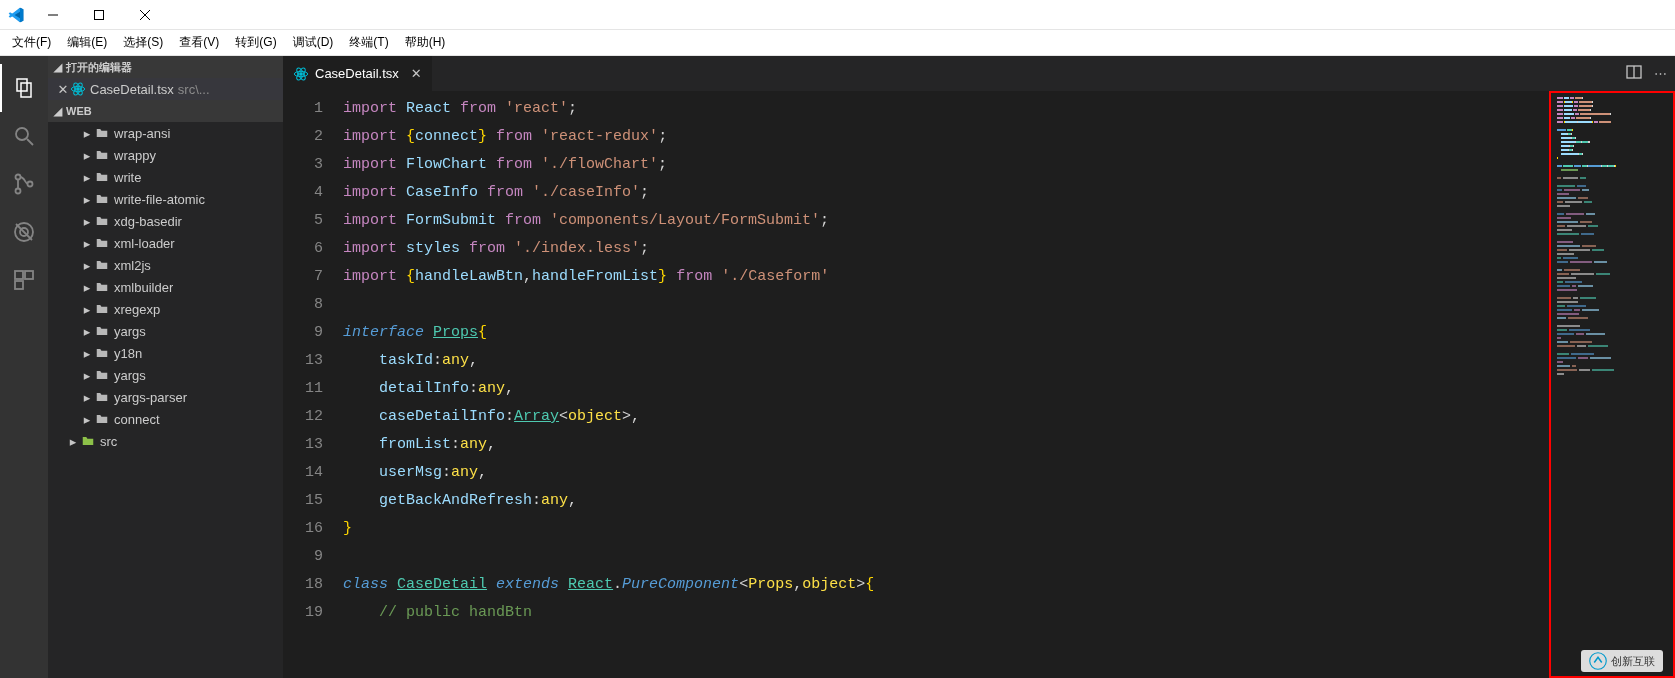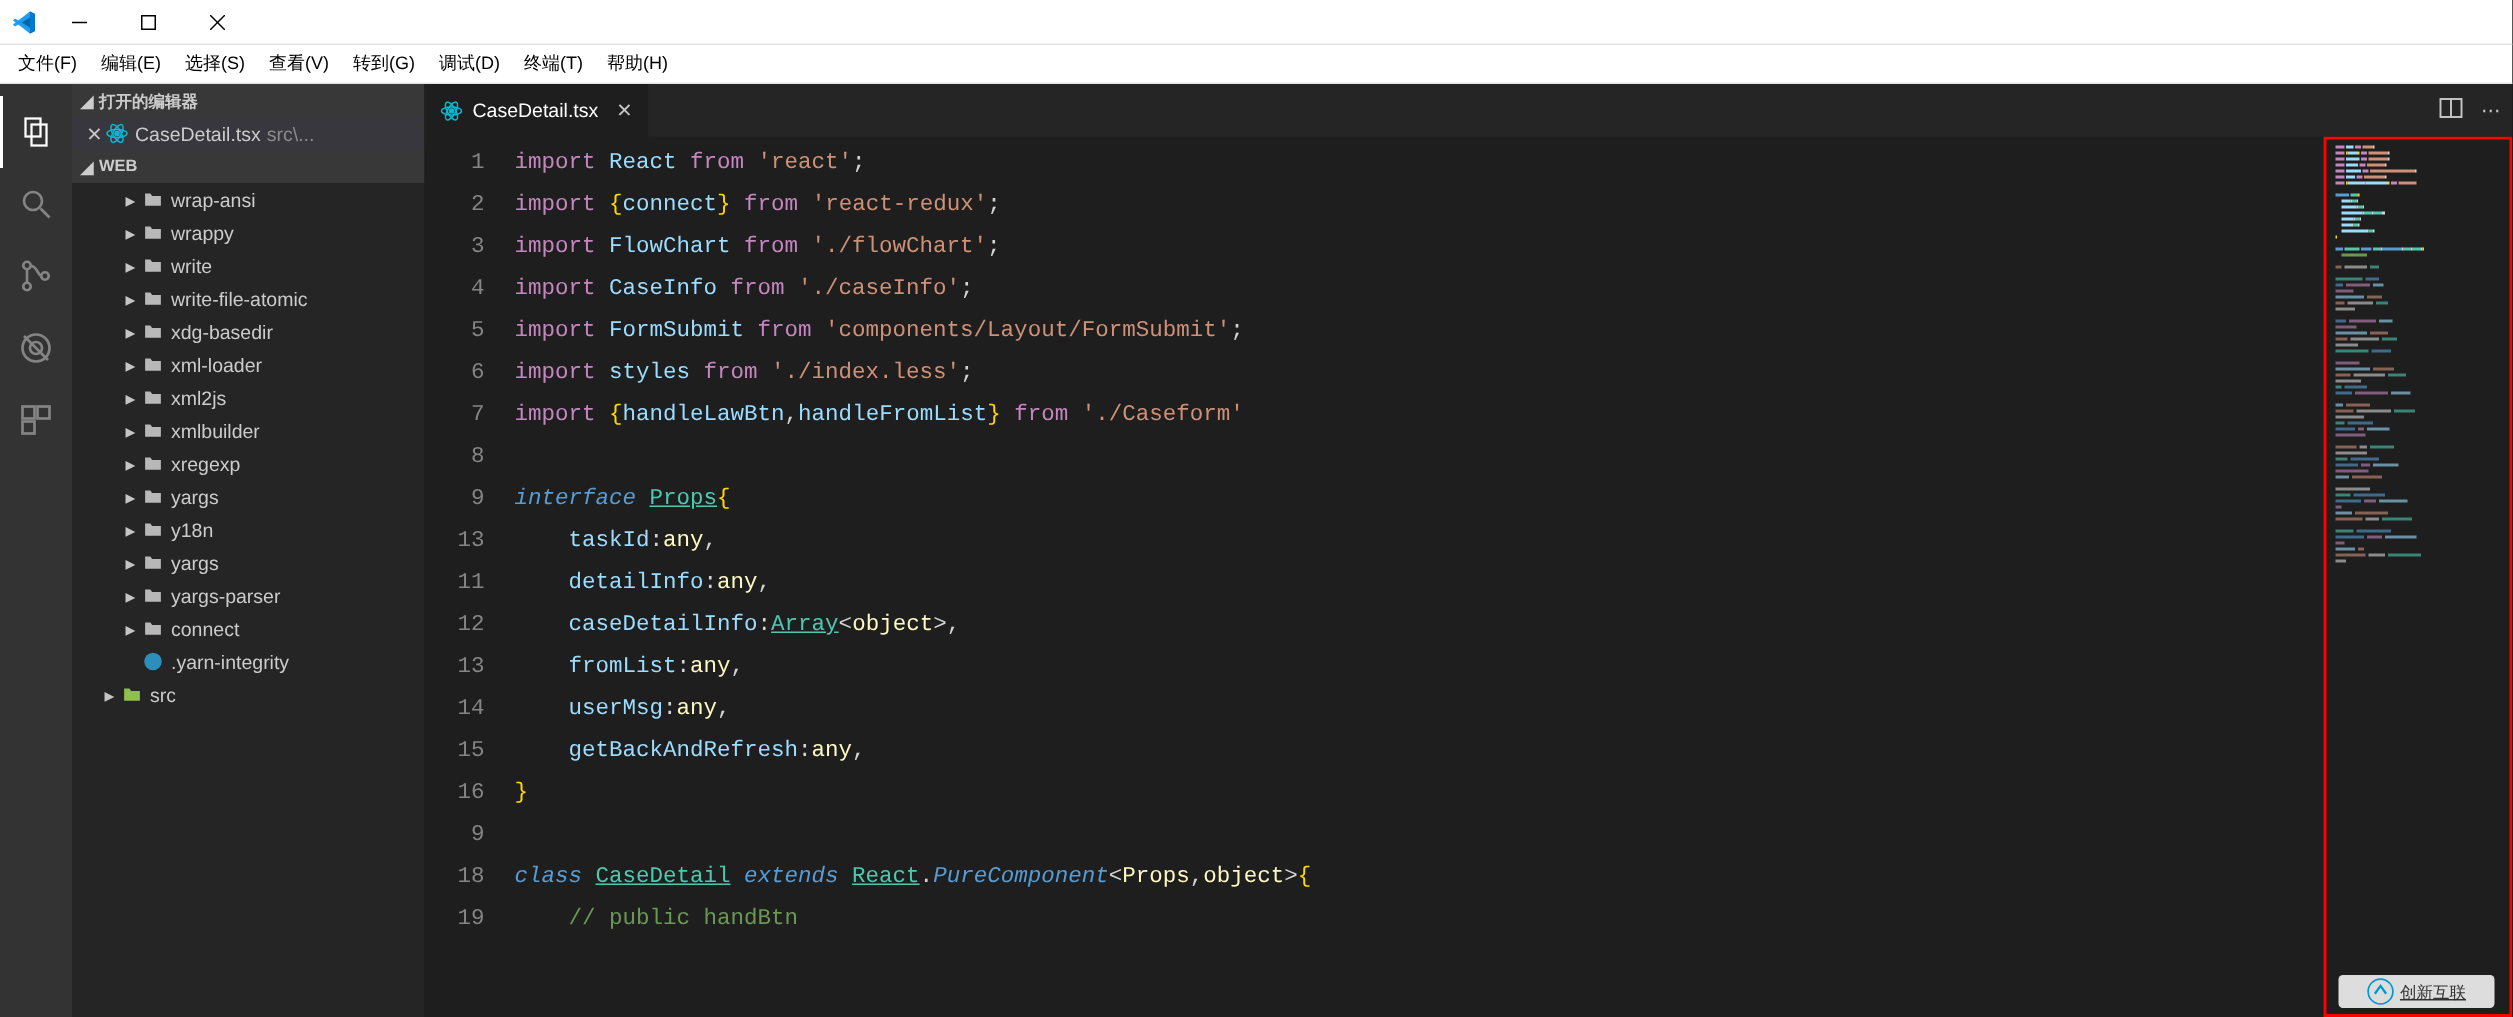--- a/index.html
+++ b/index.html
@@ -164,21 +164,21 @@
   font-family: Consolas, "Courier New", monospace;
   font-size: 15px;
   line-height: 28px;
   padding-top: 4px;
   white-space: pre;
   overflow: hidden;
 }
 .tok-kw   { color: #c586c0; }
 .tok-kw2  { color: #569cd6; font-style:italic;}
 .tok-id   { color: #9cdcfe; }
-.tok-type { color: #fef9c3; }
+.tok-type { color: #fde047; }
 .tok-type-u { color:#4ec9b0; text-decoration: underline; text-decoration-color:#4ec9b0;}
 .tok-str  { color: #ce9178; }
 .tok-punc { color: #d4d4d4; }
 .tok-brace{ color: #ffd700; }
 .tok-cmt  { color: #6a9955; }
 .tok-itf  { color: #569cd6; font-style: italic;}
 
 
 .minimap {
   width: 126px;
@@ -190,26 +190,25 @@
 .mm-line { position:absolute; height:2px; left:6px; }
 
 
 .watermark {
   position: absolute;
   right: 12px;
   bottom: 6px;
   background: rgba(255,255,255,0.85);
   color: #333;
   font-size: 11px;
-  padding: 2px 19px;
+  padding: 2px 8px;
   border-radius: 3px;
   display:flex;
   align-items:center;
   gap:4px;
-  text-decoration:underline;
 }
 .watermark svg { width:18px; height:18px;}
 </style>
 </head>
 <body>
 
 <div class="titlebar">
   <span class="titlebar-icon">
     <svg viewBox="0 0 24 24" width="16" height="16">
         <path fill="#0065A9" d="M23 3.5 18 1 6 12l12 11 5-2.5V3.5z"></path>
@@ -431,29 +430,20 @@
     <span class="name">yargs-parser</span>
         </div>
         <div class="tree-row" style="padding-left: 32px;">
           <span class="tw">▸</span>
     <span class="fi">
             <svg width="14" height="14" viewBox="0 0 24 24" fill="#b8b8b8">
               <path d="M3 5h6l2 3h10v11H3z"></path>
             </svg>
           </span>
     <span class="name">connect</span>
-        </div>
-        <div class="tree-row" style="padding-left: 32px;">
-          <span class="tw"></span>
-    <span class="fi">
-            <svg width="14" height="14" viewBox="0 0 24 24" fill="#2c8ebb">
-              <circle cx="12" cy="12" r="10"></circle>
-            </svg>
-          </span>
-    <span class="name">.yarn-integrity</span>
         </div>
         <div class="tree-row" style="padding-left: 18px;">
           <span class="tw">▸</span>
     <span class="fi">
             <svg width="14" height="14" viewBox="0 0 24 24" fill="#8dc149">
               <path d="M3 5h6l2 3h10v11H3z"></path>
             </svg>
           </span>
     <span class="name">src</span>
         </div>

